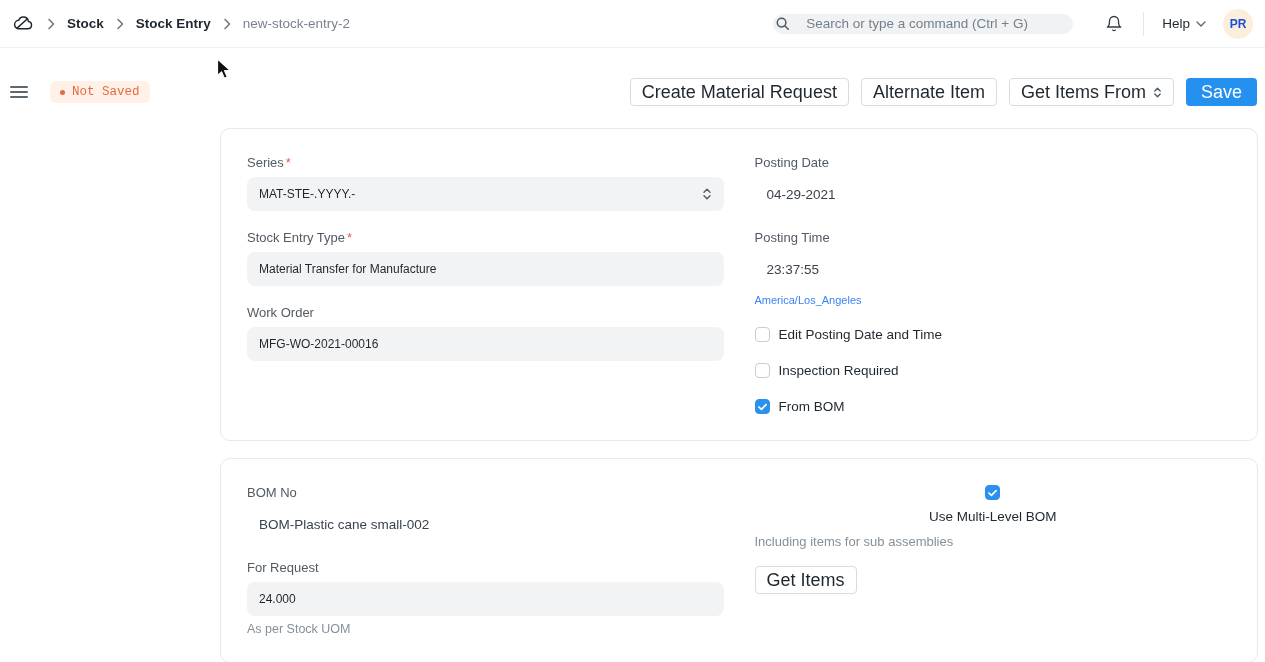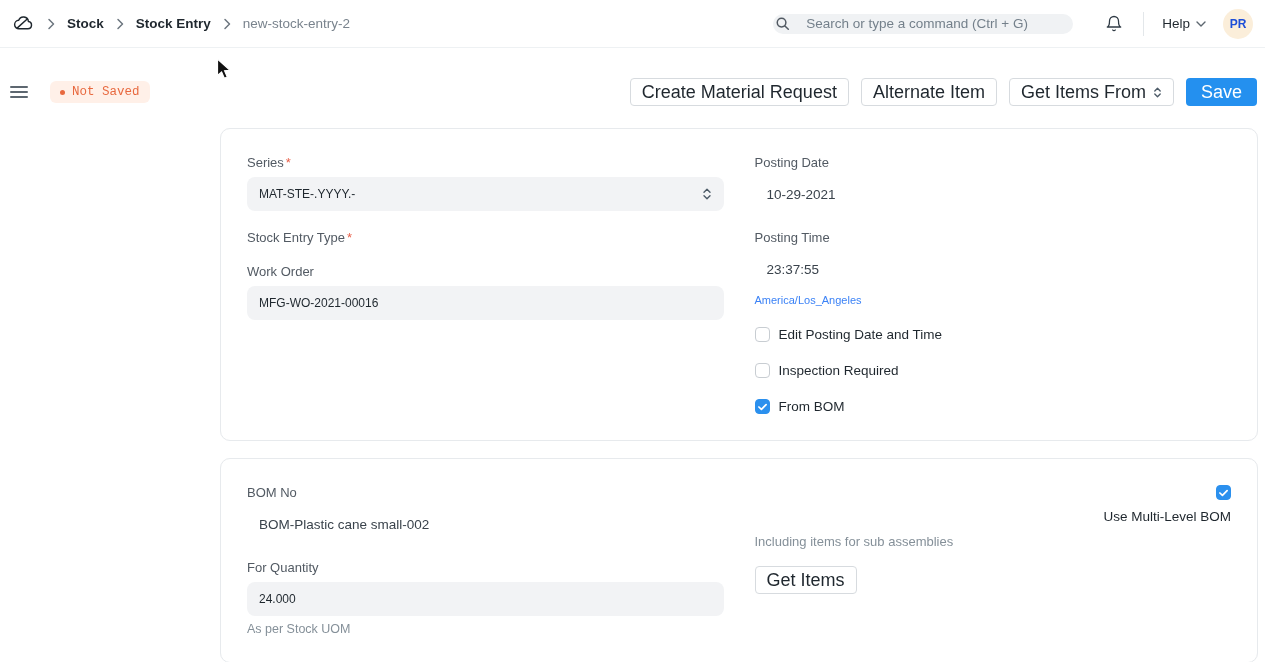--- a/index.html
+++ b/index.html
@@ -54,21 +54,21 @@
   .req { color:#e8604a; margin-left:2px; }
   .control { height:34px; background:#f2f3f5; border-radius:8px; display:flex; align-items:center;
     padding:0 12px; font-size:12px; font-weight:500; color:#1f272e; cursor:text; }
   .control.select { justify-content:space-between; cursor:pointer; }
   .readonly-val { height:34px; display:flex; align-items:center; padding:0 12px;
     font-size:13.5px; color:#3a434c; }
   .helper { font-size:12.5px; color:#859099; }
   .helper.mt { margin-top:6px; }
   .tz { font-size:11px; color:#3b82f6; margin:8px 0 21px 0; }
 
-  .chkrow { display:flex; align-items:flex-end; gap:9px; margin-bottom:21px; cursor:pointer; }
+  .chkrow { display:flex; align-items:center; gap:9px; margin-bottom:21px; cursor:pointer; }
   .chkrow:last-child { margin-bottom:0; }
   .chk { width:15px; height:15px; border-radius:4px; border:1px solid #c8cdd2; background:#fff;
     display:flex; align-items:center; justify-content:center; flex:none; }
   .chk.checked { background:#2b90ee; border-color:#2b90ee; }
   .chklabel { font-size:13.5px; color:#1f272e; }
 
   .bom-right .helper { margin-top:1px; }
   .getitems { margin-top:17px; }
 
   .cursor { position:absolute; left:216px; top:58px; pointer-events:none; z-index:50; }
@@ -164,33 +164,36 @@
         <div class="control select">
           <span>MAT-STE-.YYYY.-</span>
           <svg width="10" height="14" viewBox="0 0 10 14" fill="none" stroke="#4c5a67" stroke-width="1.4" stroke-linecap="round" stroke-linejoin="round">
               <path d="M2 5.3 L5 2.3 L8 5.3"></path>
               <path d="M2 8.7 L5 11.7 L8 8.7"></path>
             </svg>
         </div>
       </div>
       <div class="field">
         <div class="flabel"><span>Stock Entry Type</span><span class="req">*</span></div>
+        <div class="control">
+          <span>Material Transfer for Manufacture</span>
+        </div>
       </div>
       <div class="field">
         <div class="flabel">Work Order</div>
         <div class="control">
           <span>MFG-WO-2021-00016</span>
         </div>
       </div>
     </div>
 
     <div class="col">
       <div class="field">
         <div class="flabel">Posting Date</div>
-        <div class="readonly-val">10-29-2021</div>
+        <div class="readonly-val">04-29-2021</div>
       </div>
       <div class="field" style="margin-bottom:0;">
         <div class="flabel">Posting Time</div>
         <div class="readonly-val">23:37:55</div>
       </div>
       <div class="tz">America/Los_Angeles</div>
 
       <div class="chkrow">
         <span class="chk"></span>
         <span class="chklabel">Edit Posting Date and Time</span>
@@ -210,21 +213,21 @@
     </div>
   </div>
 
   <div class="card">
     <div class="col">
       <div class="field">
         <div class="flabel">BOM No</div>
         <div class="readonly-val">BOM-Plastic cane small-002</div>
       </div>
       <div class="field">
-        <div class="flabel">For Quantity</div>
+        <div class="flabel">For Request</div>
         <div class="control">
           <span>24.000</span>
         </div>
         <div class="helper mt">As per Stock UOM</div>
       </div>
     </div>
 
     <div class="col bom-right">
       <div class="chkrow" style="margin-bottom:10px;flex-direction:column;">
         <span class="chk checked">

